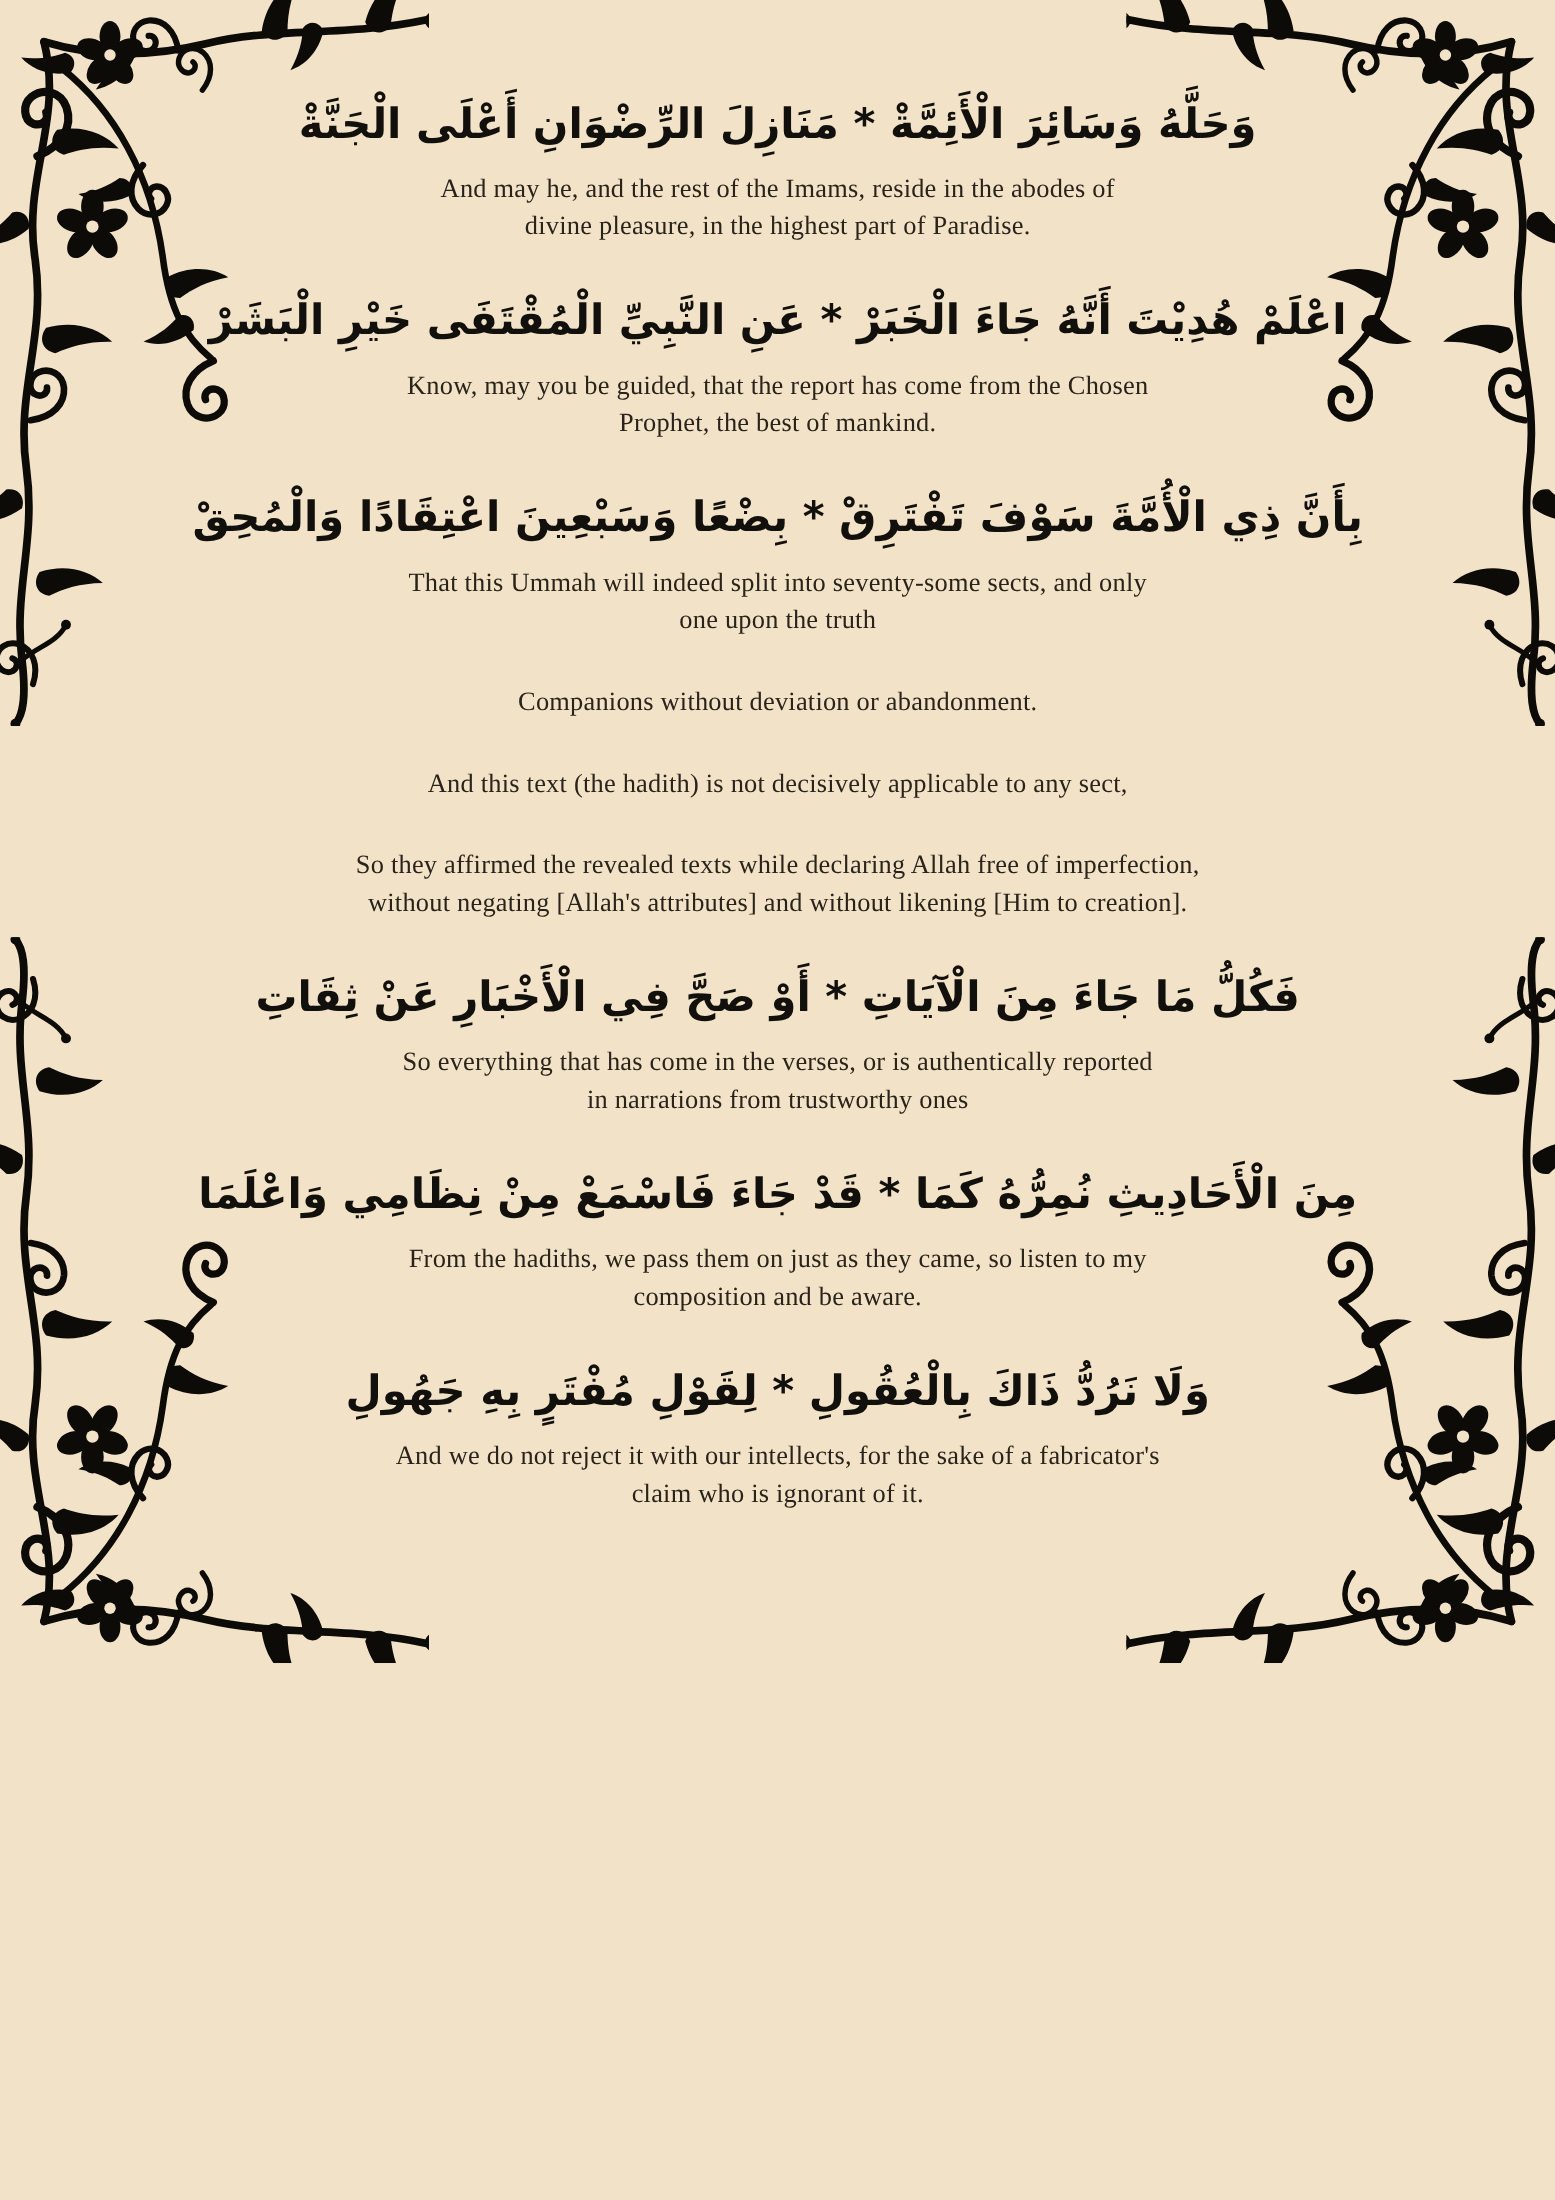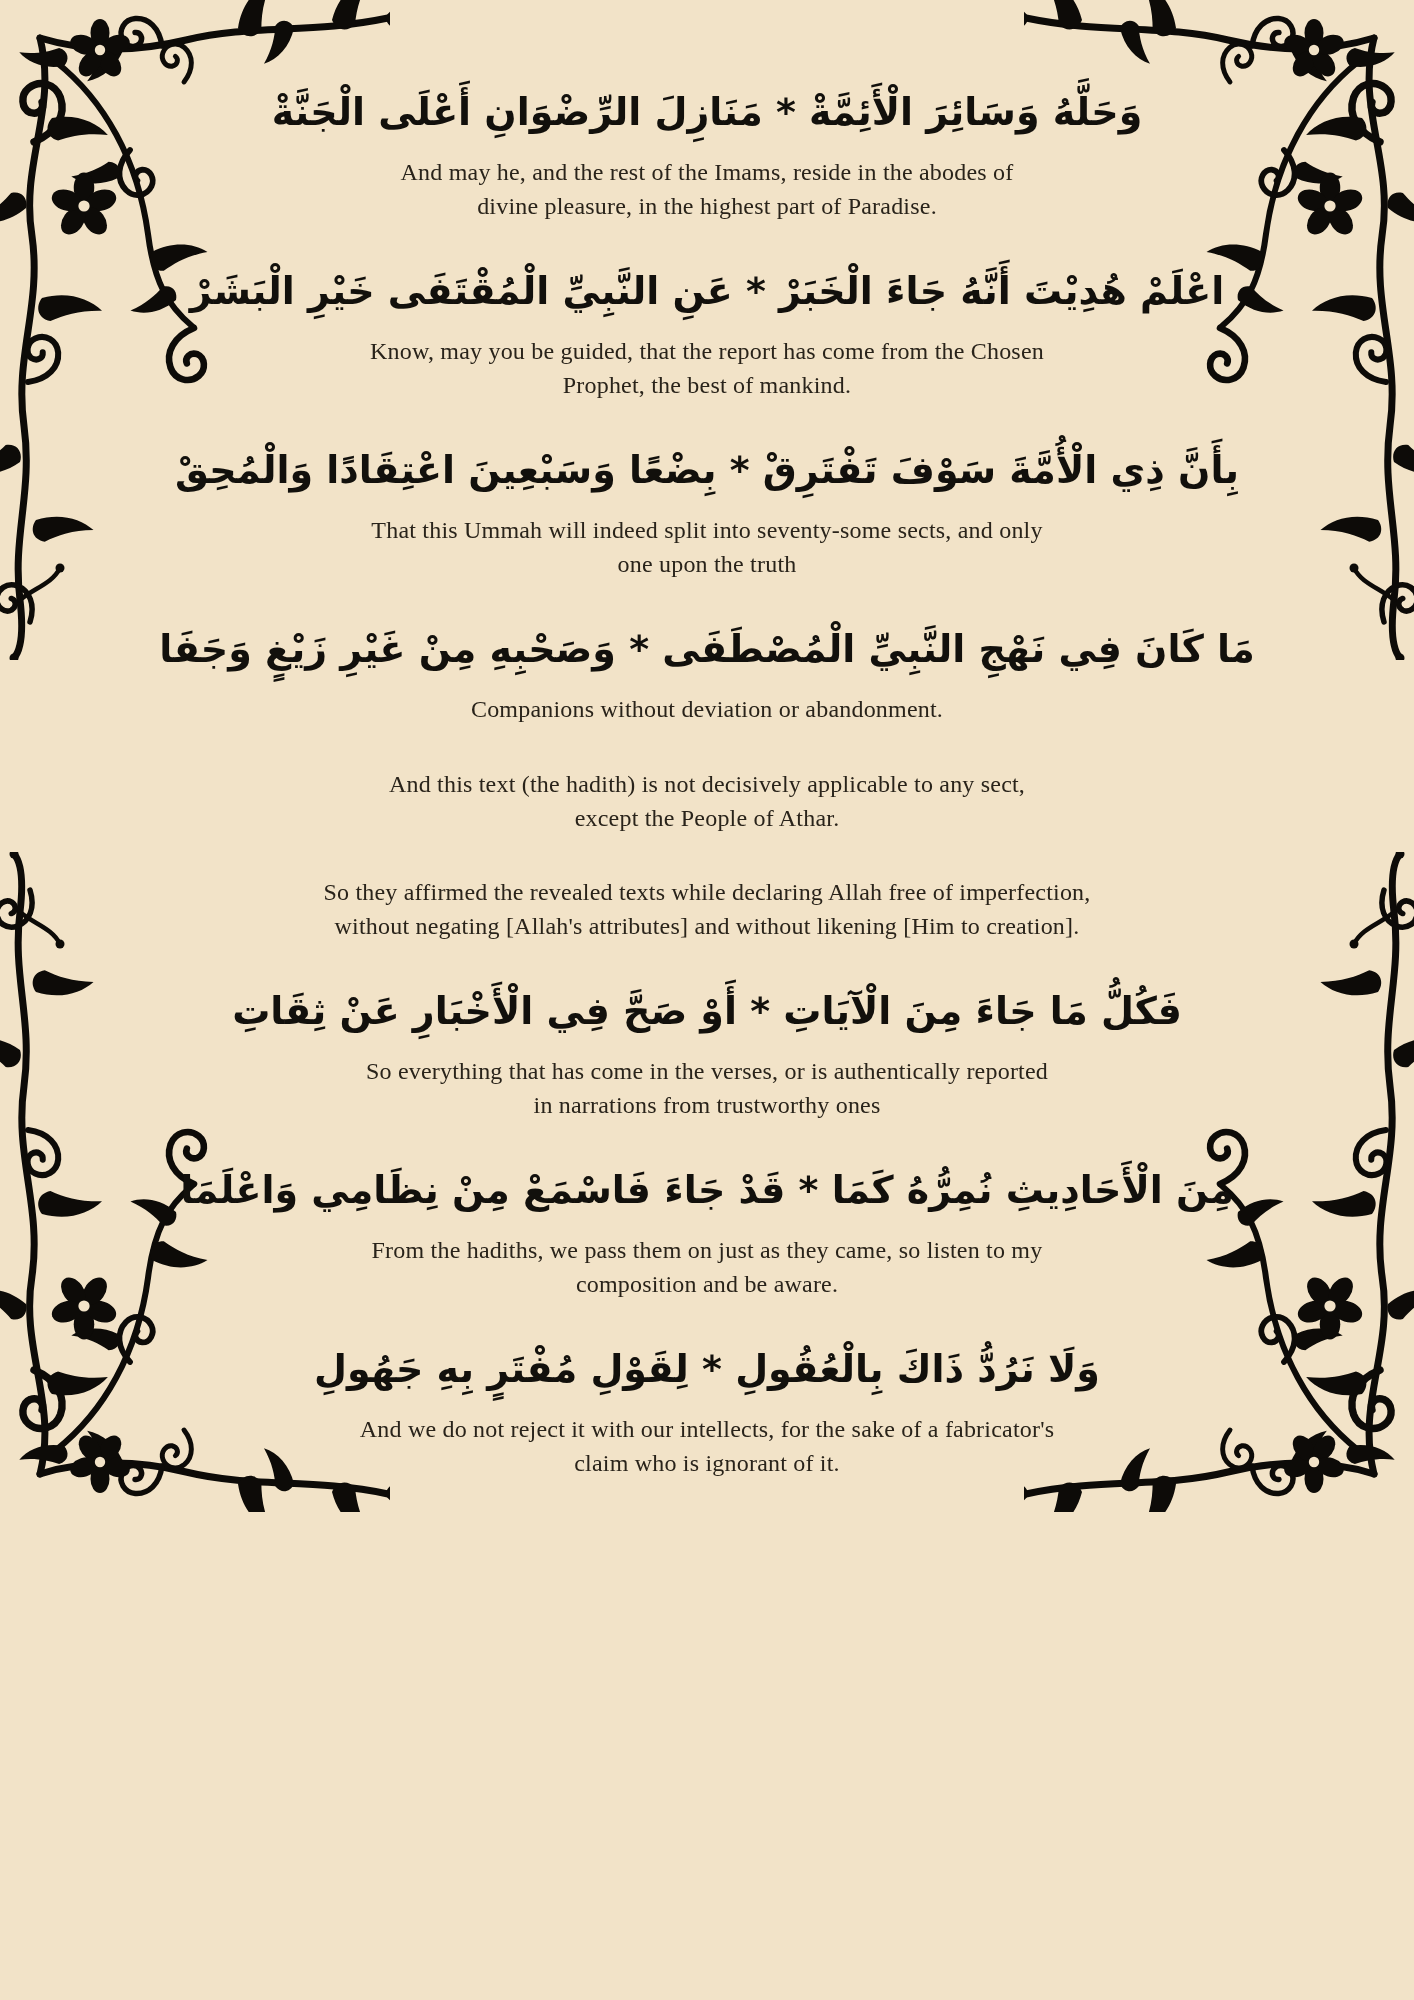--- a/index.html
+++ b/index.html
@@ -133,27 +133,25 @@
       <p class="english">Prophet, the best of mankind.</p>
     </section>
 
     <section class="verse">
       <p class="arabic" dir="rtl" lang="ar">بِأَنَّ ذِي الْأُمَّةَ سَوْفَ تَفْتَرِقْ * بِضْعًا وَسَبْعِينَ اعْتِقَادًا وَالْمُحِقْ</p>
       <p class="english">That this Ummah will indeed split into seventy-some sects, and only</p>
       <p class="english">one upon the truth</p>
     </section>
 
     <section class="verse">
-      <p class="arabic" dir="rtl" lang="ar">مَا كَانَ فِي نَهْجِ النَّبِيِّ الْمُصْطَفَى * وَصَحْبِهِ مِنْ غَيْرِ زَيْغٍ وَجَفَا</p>
       <p class="english">Companions without deviation or abandonment.</p>
     </section>
 
     <section class="verse">
       <p class="english">And this text (the hadith) is not decisively applicable to any sect,</p>
-      <p class="english">except the People of Athar.</p>
     </section>
 
     <section class="verse">
       <p class="english">So they affirmed the revealed texts while declaring Allah free of imperfection,</p>
       <p class="english">without negating [Allah's attributes] and without likening [Him to creation].</p>
     </section>
 
     <section class="verse">
       <p class="arabic" dir="rtl" lang="ar">فَكُلُّ مَا جَاءَ مِنَ الْآيَاتِ * أَوْ صَحَّ فِي الْأَخْبَارِ عَنْ ثِقَاتِ</p>
       <p class="english">So everything that has come in the verses, or is authentically reported</p>

